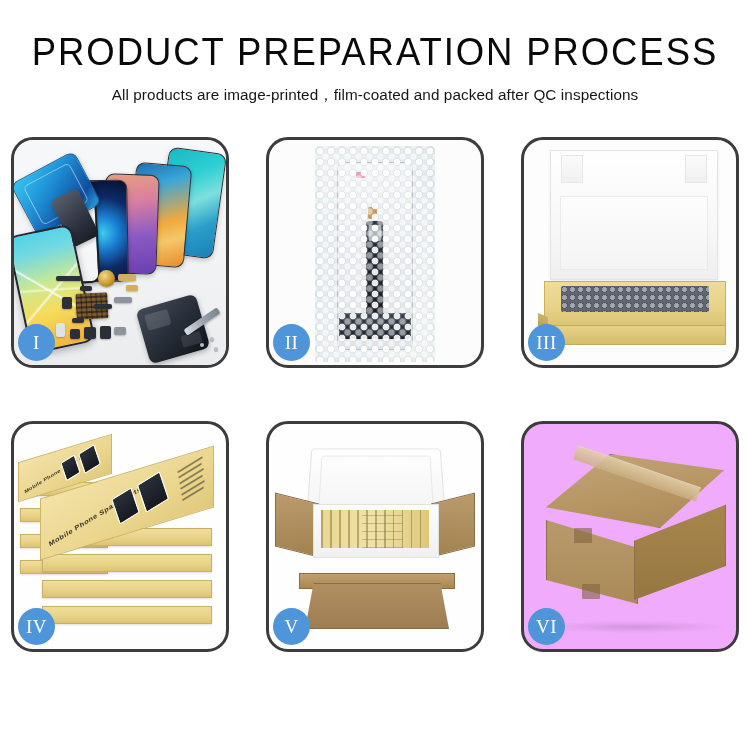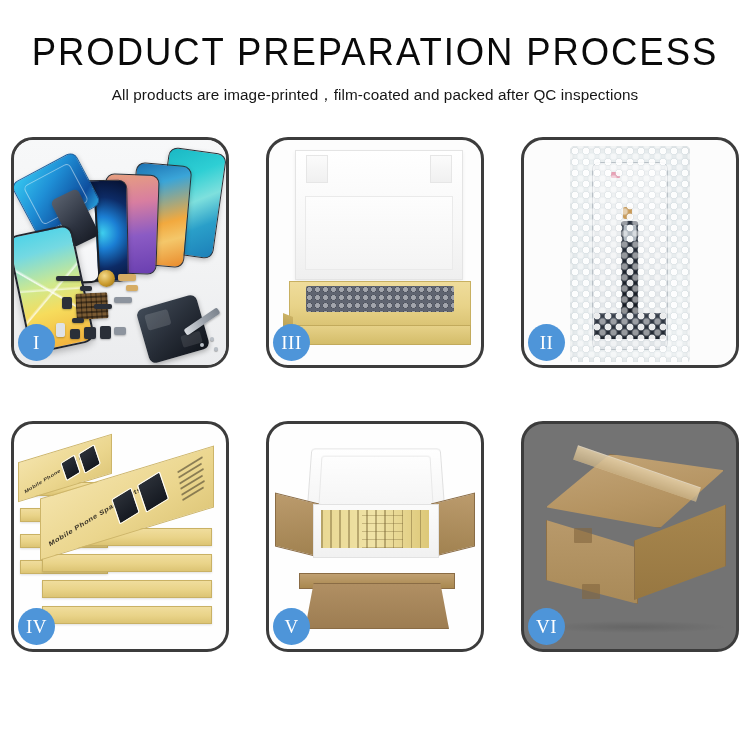--- a/index.html
+++ b/index.html
@@ -375,21 +375,21 @@
     transform: skewY(14deg);
   }
   .flapR {
     position: absolute; right: 6px; top: 74px; width: 42px; height: 52px;
     background: linear-gradient(200deg,#bb9b6d 0%,#a0814f 100%);
     border: 1px solid #8a6c45;
     transform: skewY(-14deg);
   }
 
   
-  .p6 { background: #737373; }
+  .p6 { background: #f0abfc; }
   .cb-top {
     position: absolute; left: 22px; top: 30px; width: 176px; height: 72px;
     background: linear-gradient(170deg,#c3a578 0%,#b59462 60%,#a78754 100%);
     border: 1px solid #8d7047;
     clip-path: polygon(36% 0, 100% 22%, 64% 100%, 0 72%);
   }
   .cb-left {
     position: absolute; left: 22px; top: 80px; width: 90px; height: 98px;
     background: linear-gradient(180deg,#bb9c6e 0%,#a98a58 100%);
     border: 1px solid #8d7047;
@@ -462,36 +462,20 @@
       <div class="part" style="left:86px;bottom:26px;width:11px;height:13px;"></div>
       <div class="part gray" style="left:100px;bottom:30px;width:12px;height:8px;"></div>
       <div class="part" style="left:80px;bottom:56px;width:18px;height:5px;"></div>
 
       <div class="tweez"></div>
       <div class="screw" style="right:12px;bottom:24px;"></div>
       <div class="screw" style="right:22px;bottom:18px;"></div>
       <div class="screw" style="right:8px;bottom:14px;"></div>
     </div>
     <div class="badge">I</div>
-  </div>
-
-  <div class="panel p3">
-    <div class="panel-scene">
-      <div class="lid">
-        <div class="lid-tabL"></div>
-        <div class="lid-tabR"></div>
-      </div>
-      <div class="foamsheet"></div>
-      <div class="boxtray">
-        <div class="tray-inner"></div>
-      </div>
-      <div class="tray-front"></div>
-      <div class="tray-sideL"></div>
-    </div>
-    <div class="badge">III</div>
   </div>
 
   <div class="panel p2">
     <div class="panel-scene">
       <div class="bubblebag">
         <div class="lcd-in">
           <div class="pinkdot"></div>
           <div class="flexcable"></div>
           <div class="flex-ic"></div>
           <div class="flex-tan" style="left:30px;top:44px;"></div>
@@ -499,20 +483,36 @@
           <div class="flex-tan" style="right:16px;bottom:22px;"></div>
           <div class="conn-row"></div>
         </div>
         <div class="bubbles"></div>
         <div class="bubbles off"></div>
       </div>
     </div>
     <div class="badge">II</div>
   </div>
 
+  <div class="panel p3">
+    <div class="panel-scene">
+      <div class="lid">
+        <div class="lid-tabL"></div>
+        <div class="lid-tabR"></div>
+      </div>
+      <div class="foamsheet"></div>
+      <div class="boxtray">
+        <div class="tray-inner"></div>
+      </div>
+      <div class="tray-front"></div>
+      <div class="tray-sideL"></div>
+    </div>
+    <div class="badge">III</div>
+  </div>
+
   <div class="panel p4">
     <div class="panel-scene">
 
       <div class="stackbox" style="left:6px;top:58px;width:86px;height:12px;"></div>
       <div class="stackbox" style="left:6px;top:84px;width:86px;height:12px;"></div>
       <div class="stackbox" style="left:6px;top:110px;width:86px;height:12px;"></div>
       <div class="stackbox" style="left:6px;top:136px;width:86px;height:12px;"></div>
 
       <div class="boxtop" style="left:4px;top:24px;width:92px;height:38px;transform:skewY(-17deg);">
         <div class="boxlabel" style="left:4px;top:17px;font-size:5.2px;letter-spacing:.3px;transform:rotate(-17deg);">Mobile Phone Spare Parts</div>

